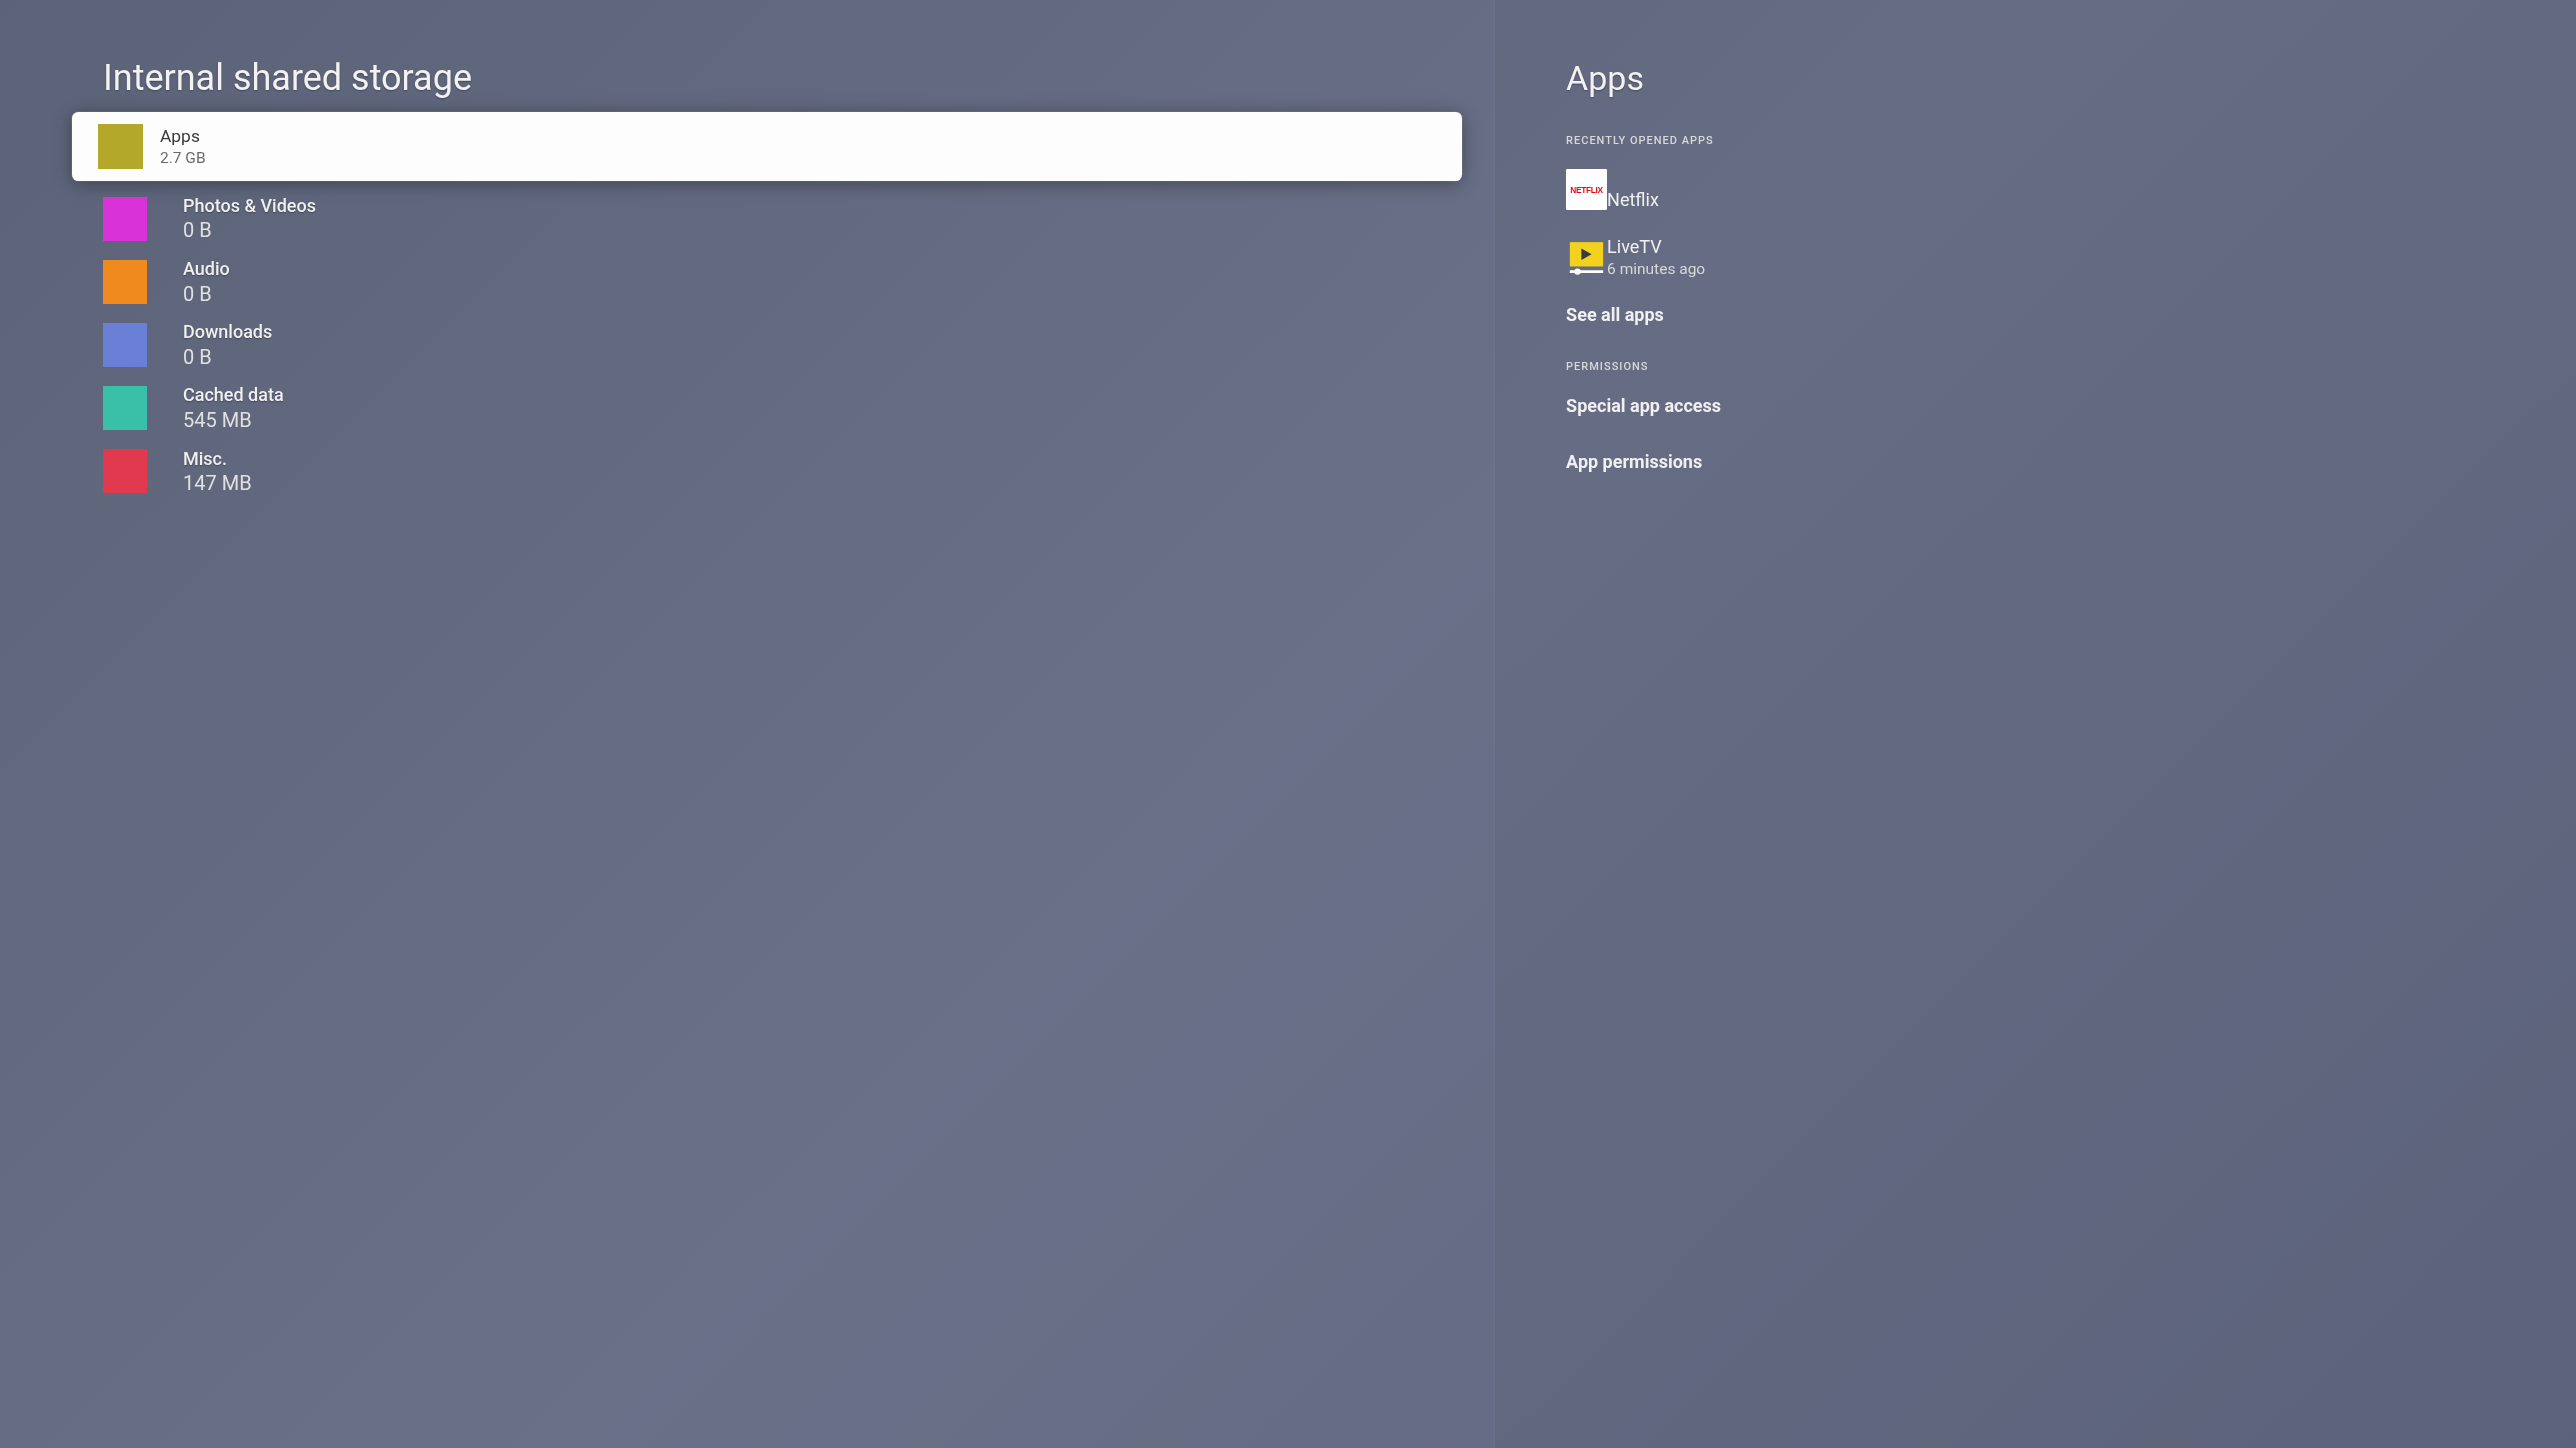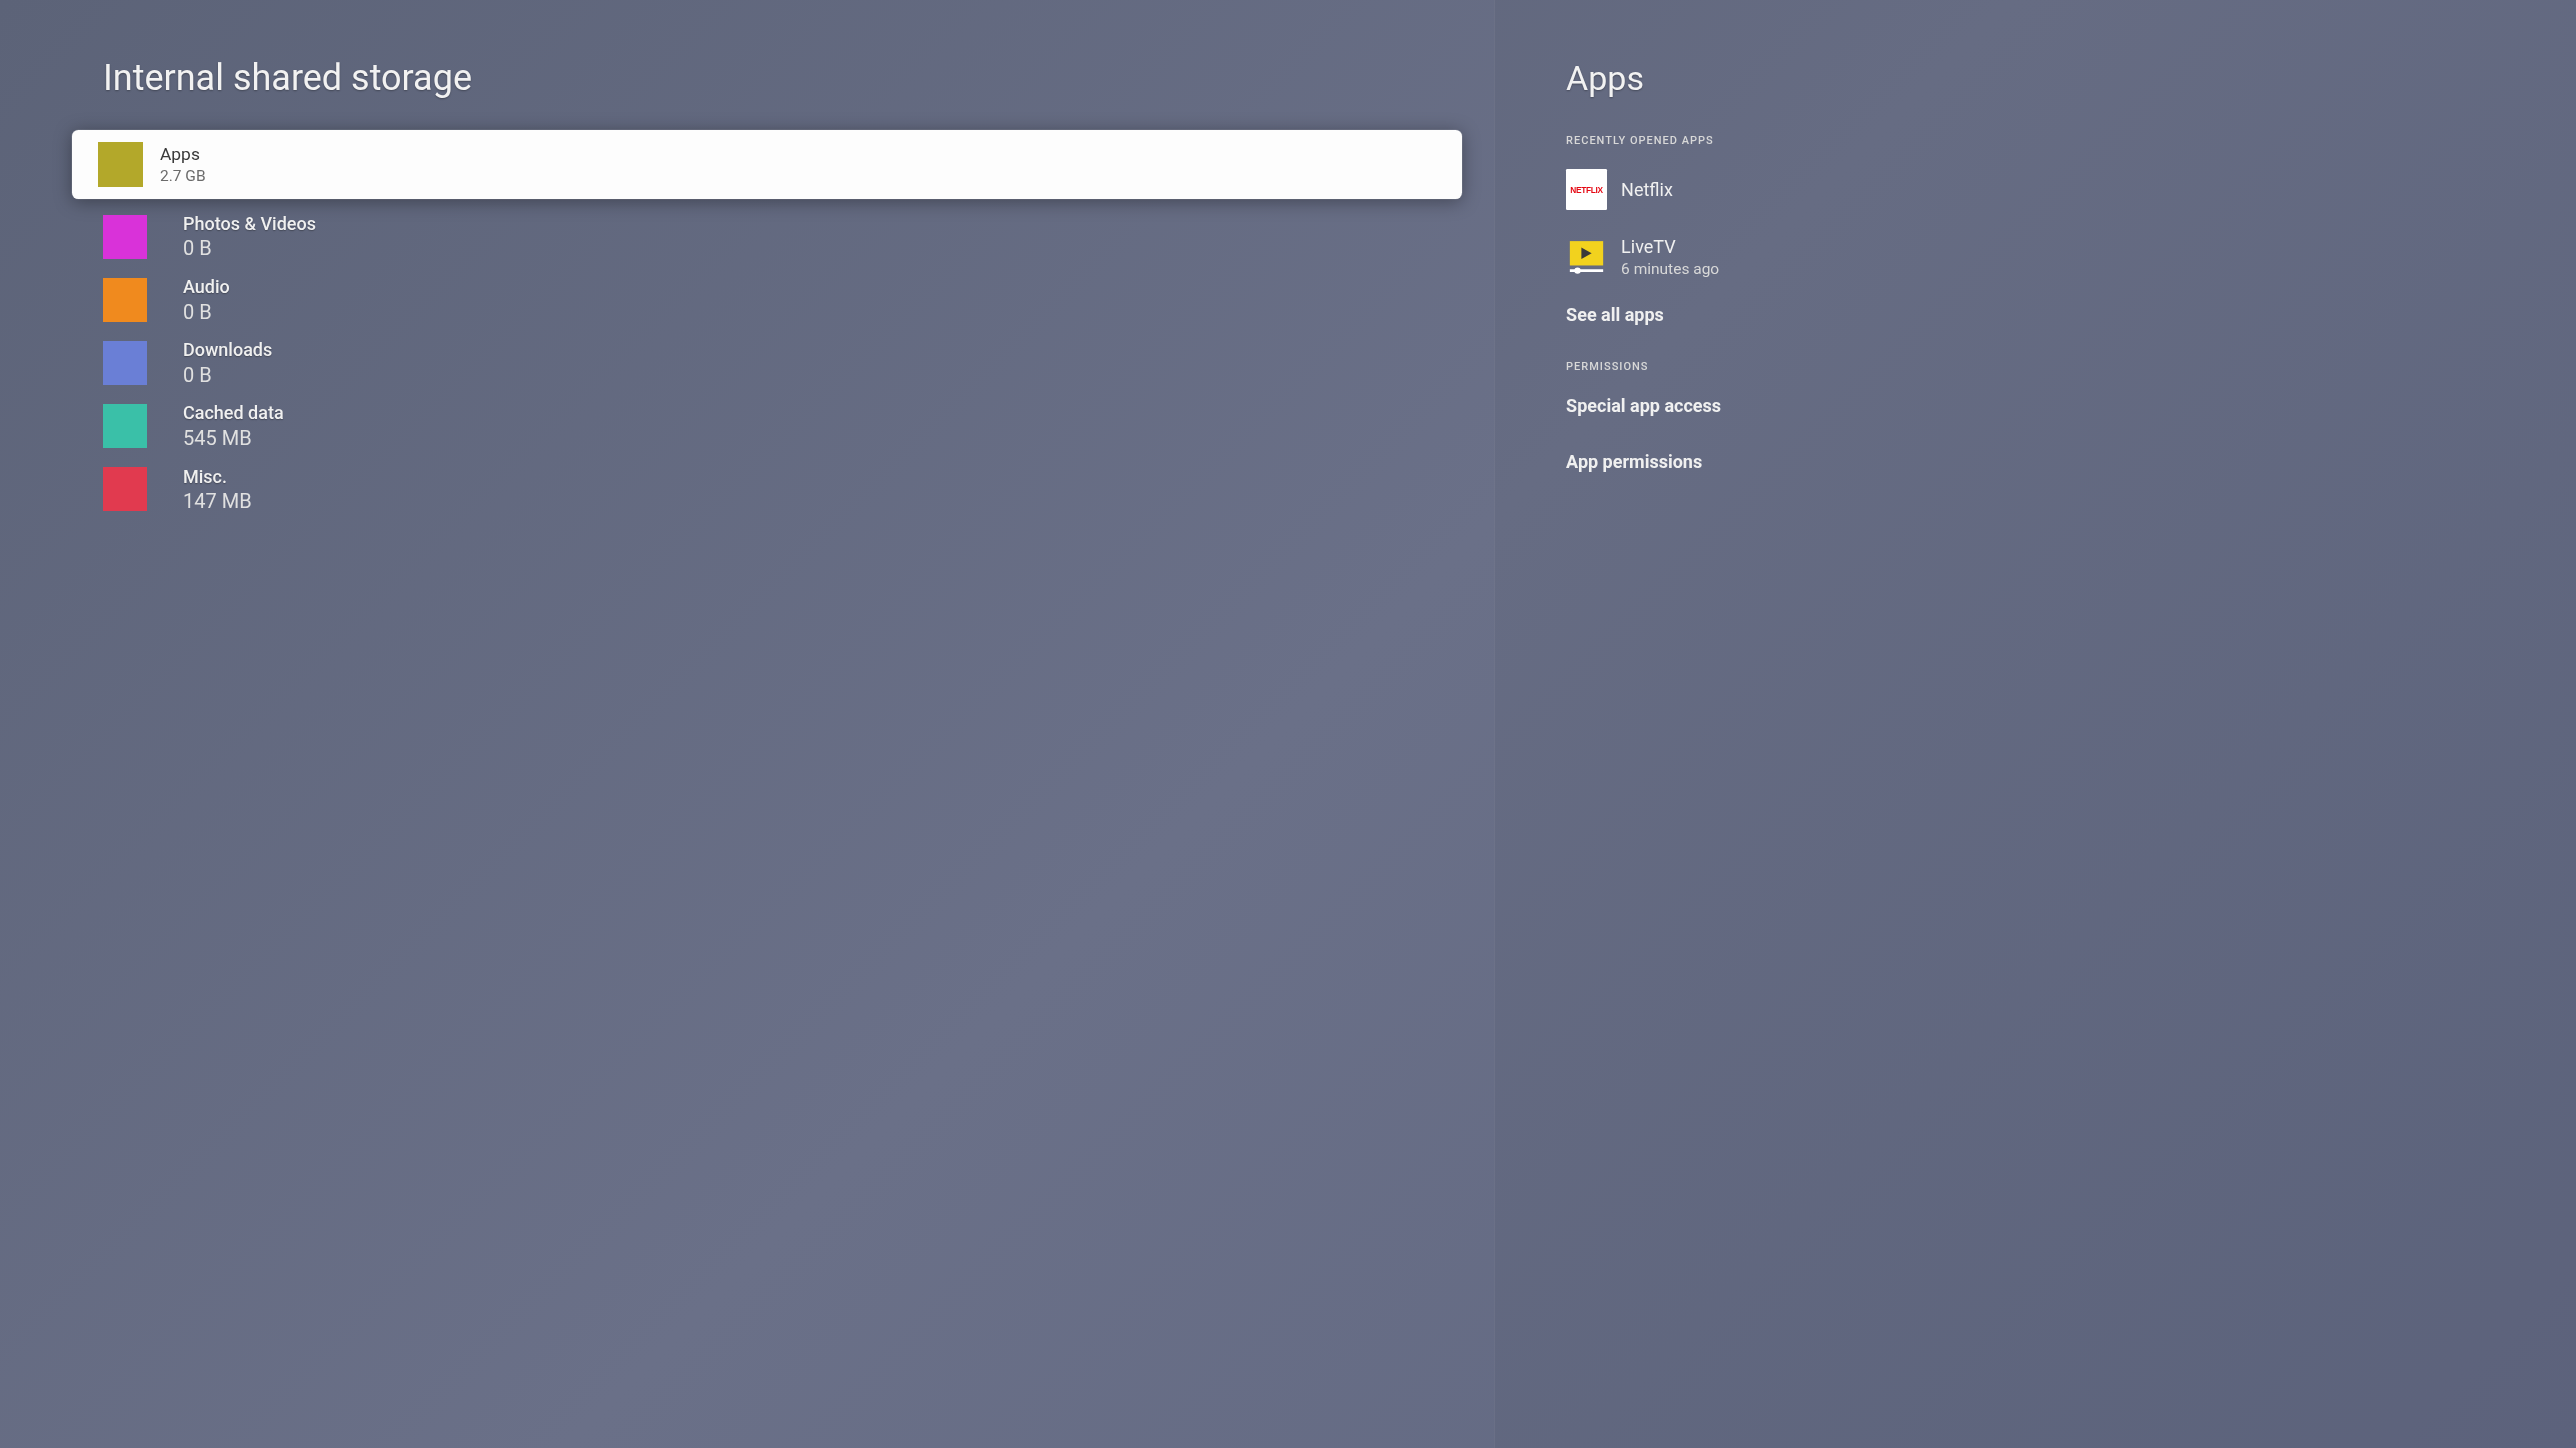--- a/index.html
+++ b/index.html
@@ -19,21 +19,21 @@
       flex: 1;
       padding: 58px 26px 0 71px;
       background: rgba(0,0,0,0.03);
       border-left: 0.6px solid rgba(255,255,255,0.06);
     }
     .page-title {
       color: #f2f2f2;
       font-size: 36px;
       font-weight: 400;
       line-height: 1.15;
-      margin-bottom: 31px;
+      margin-bottom: 13px;
       text-shadow: 0 0.6px 1.9px rgba(0,0,0,0.3);
     }
     .storage-list {
       display: flex;
       flex-direction: column;
       gap: 13px;
     }
     .storage-item {
       display: flex;
       align-items: center;
@@ -94,22 +94,21 @@
     .section-header {
       color: #d8d8d8;
       font-size: 11px;
       font-weight: 500;
       letter-spacing: 1px;
       text-transform: uppercase;
       margin-bottom: 22px;
     }
     .app-row {
       display: flex;
-      align-items: center;
-      gap: 14px;
+      align-items: flex-end;
       margin-bottom: 26px;
     }
     .app-icon {
       width: 41px;
       height: 41px;
       flex-shrink: 0;
       display: flex;
       align-items: center;
       justify-content: center;
     }

